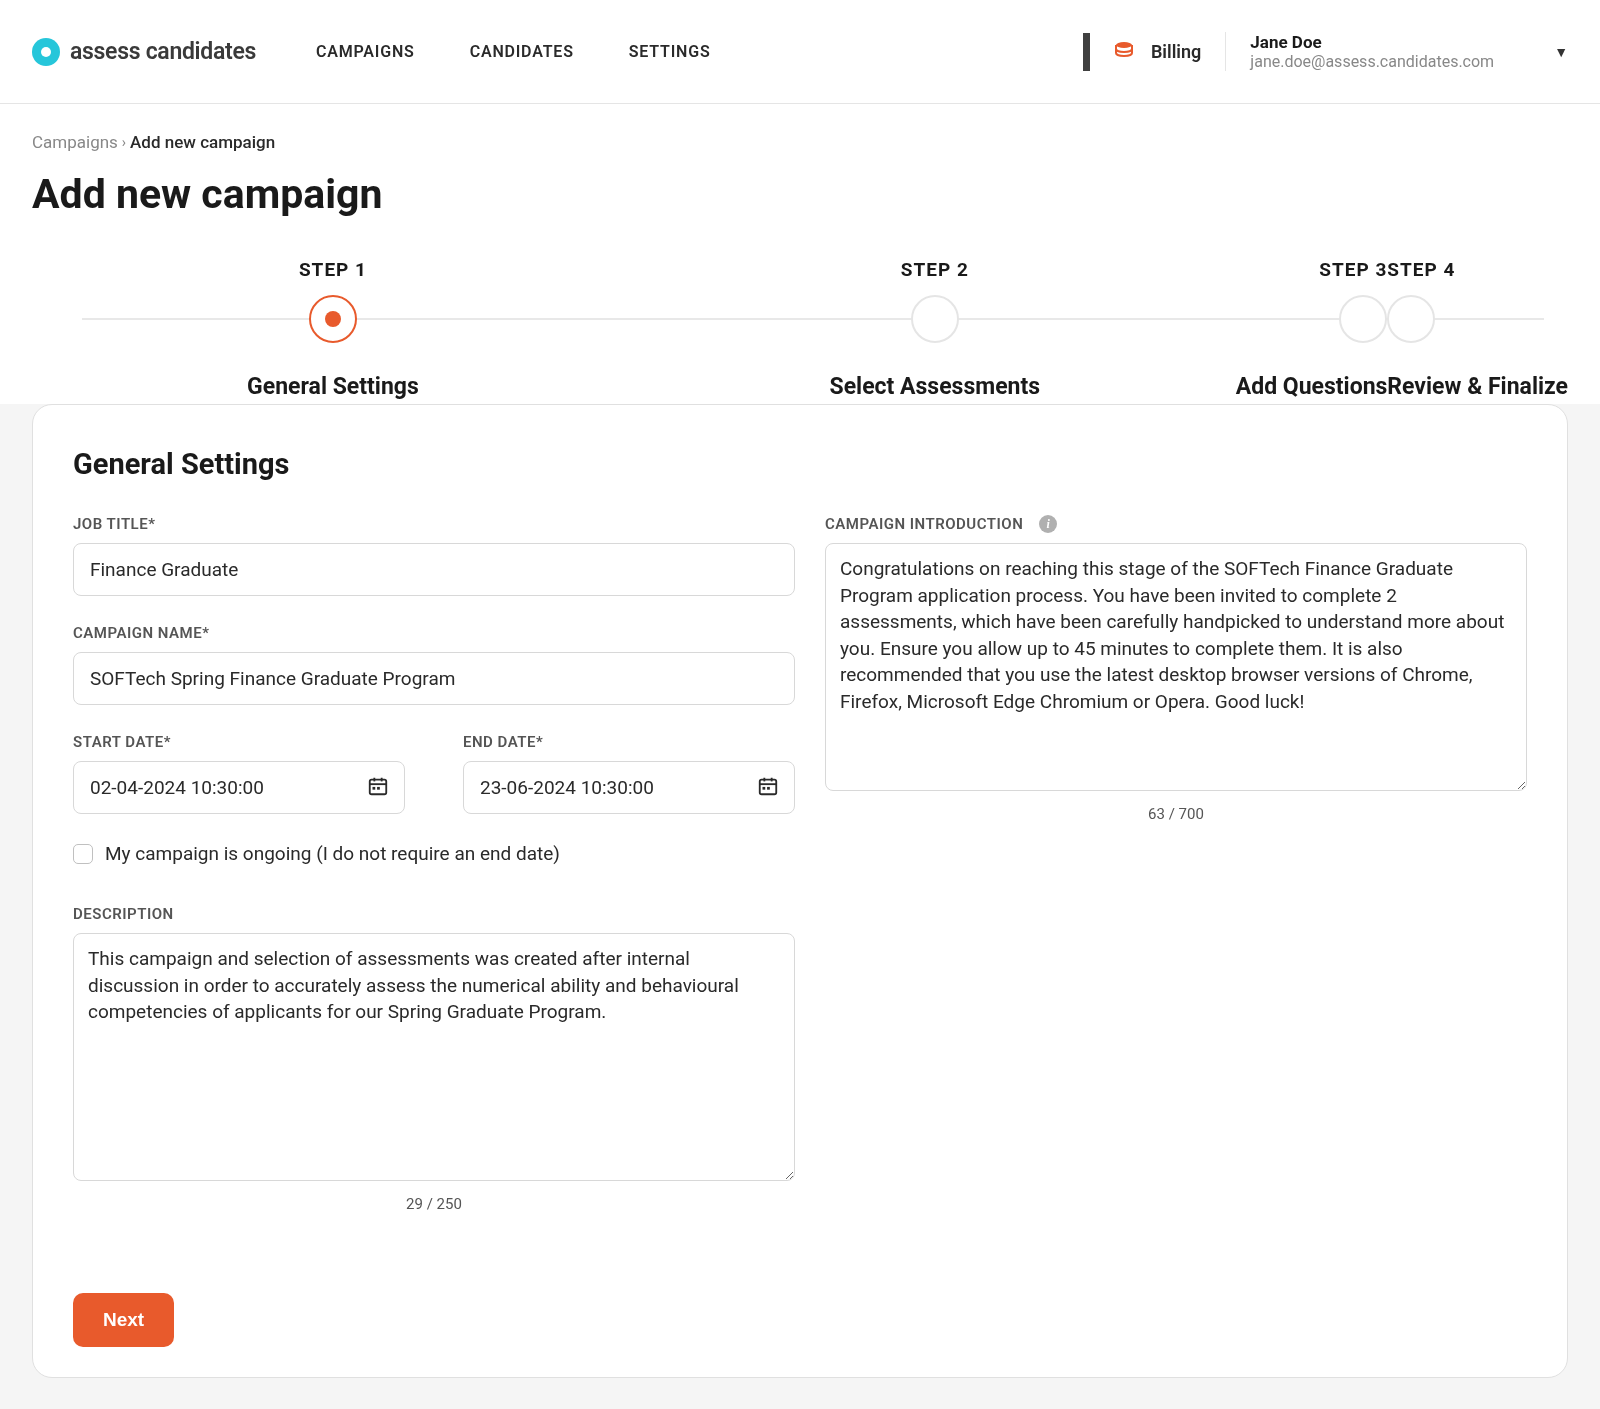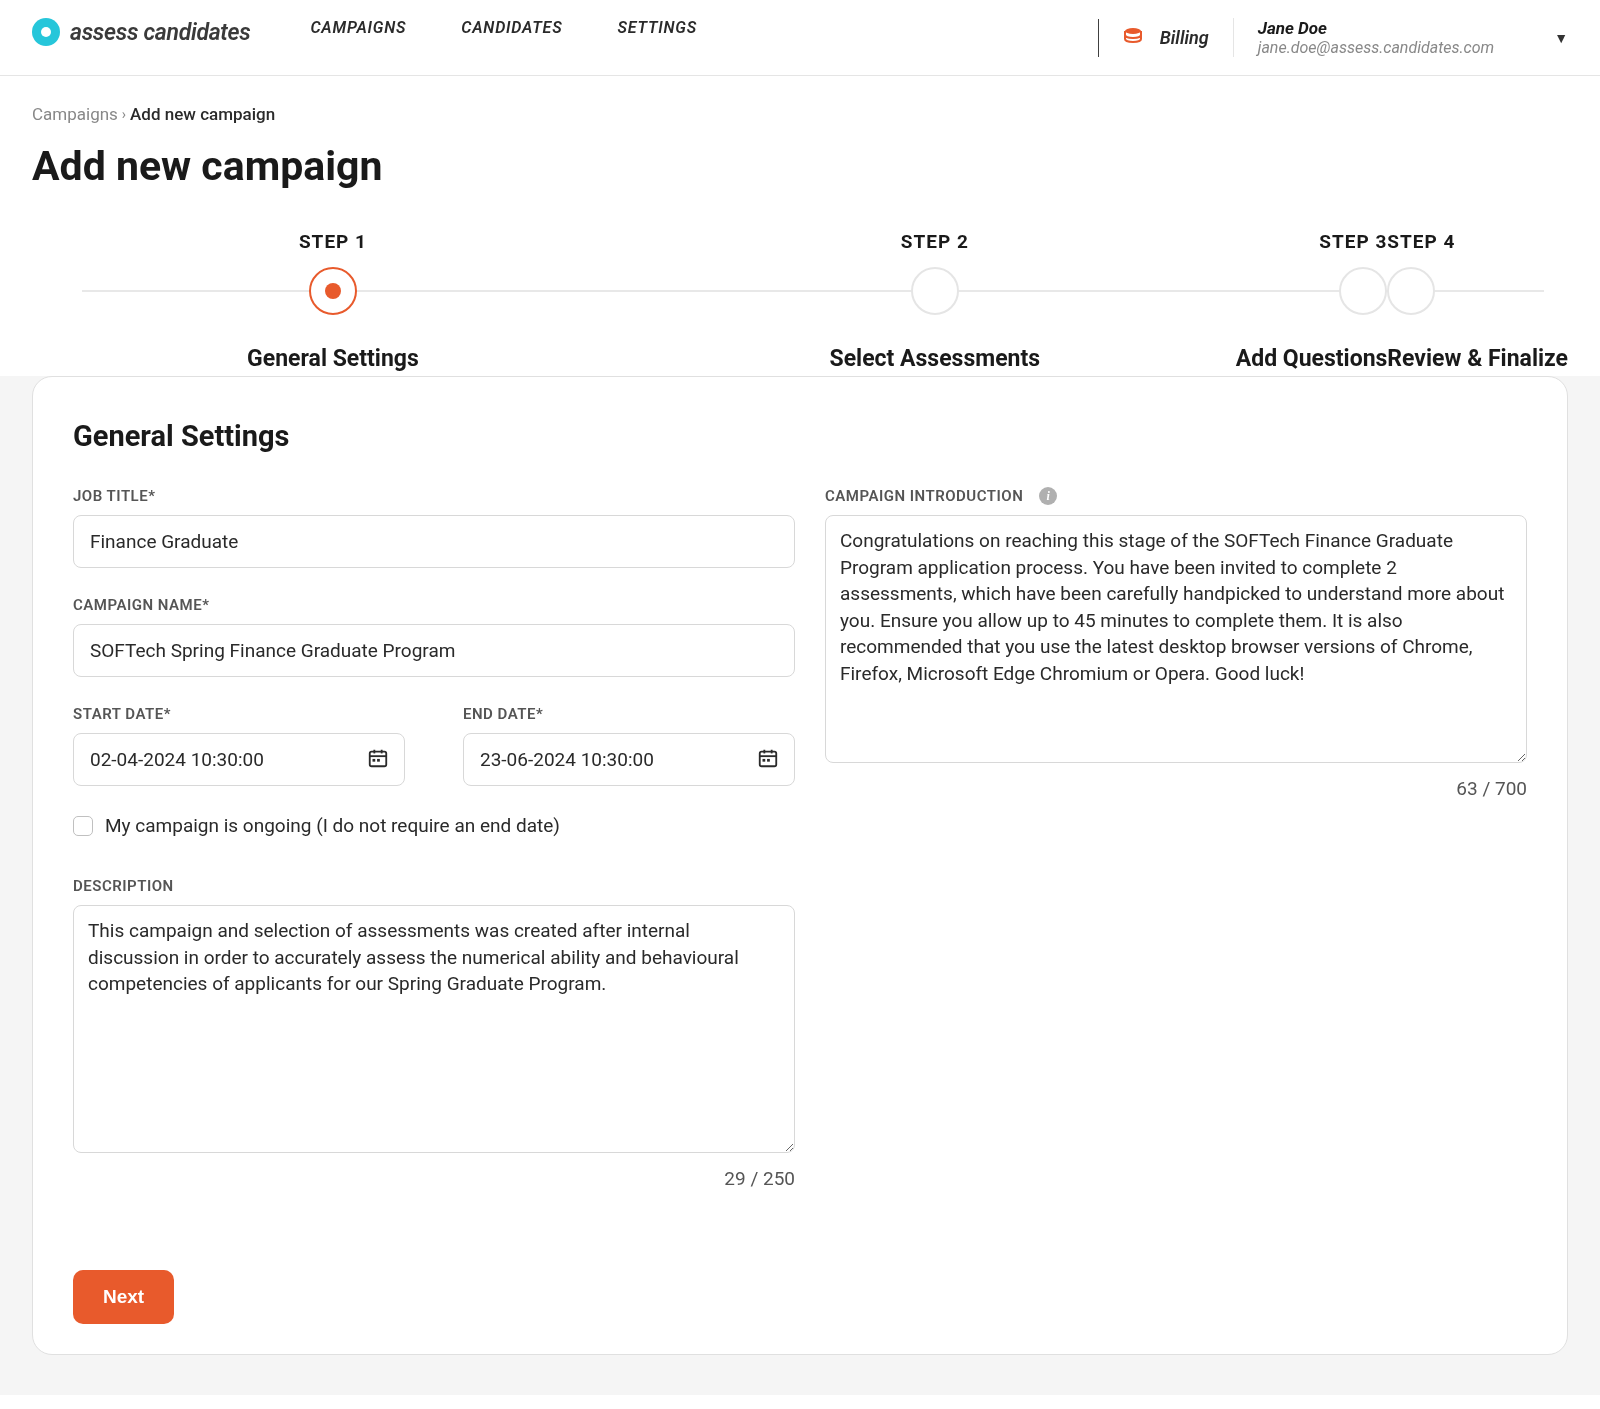--- a/index.html
+++ b/index.html
@@ -7,24 +7,23 @@
       font-family: -apple-system, BlinkMacSystemFont, "Segoe UI", Roboto, Helvetica, Arial, sans-serif;
       background: #ffffff;
       color: #1a1a1a;
       width: 1600px;
       font-size: 18px;
     }
 
     
     .header {
       display: flex;
-      align-items: flex-start;
-      padding: 18px 32px;
+      align-items: center;
+      padding: 32px 32px;
       border-bottom: 1px solid #e5e5e5;
-      font-style: italic;
     }
     .logo-wrap {
       display: flex;
       align-items: center;
       gap: 10px;
       margin-right: 60px;
     }
     .logo-icon {
       width: 28px;
       height: 28px;
@@ -62,21 +61,21 @@
     .header-right {
       margin-left: auto;
       display: flex;
       align-items: center;
     }
     .billing-wrap {
       display: flex;
       align-items: center;
       gap: 17px;
       padding: 8px 24px;
-      border-left: 1px solid #404040;
+      border-left: 7px solid #404040;
       cursor: pointer;
     }
     .billing-icon {
       color: #e85a2c;
       font-size: 18px;
     }
     .billing-text {
       font-weight: 600;
       font-size: 18px;
       color: #2a2a2a;
@@ -288,22 +287,22 @@
       border-radius: 8px;
       font-size: 19px;
       color: #2a2a2a;
       font-family: inherit;
       resize: both;
       line-height: 1.4;
     }
     .textarea.description { height: 248px; resize: both;}
     .textarea.intro { height: 248px;}
     .counter {
-      text-align: right;
-      font-size: 19px;
+      text-align: center;
+      font-size: 15px;
       color: #555;
       margin-top: 10px;
     }
     .info-icon {
       width: 18px;
       height: 18px;
       border-radius: 50%;
       background: #b0b0b0;
       color: #fff;
       display: inline-flex;

